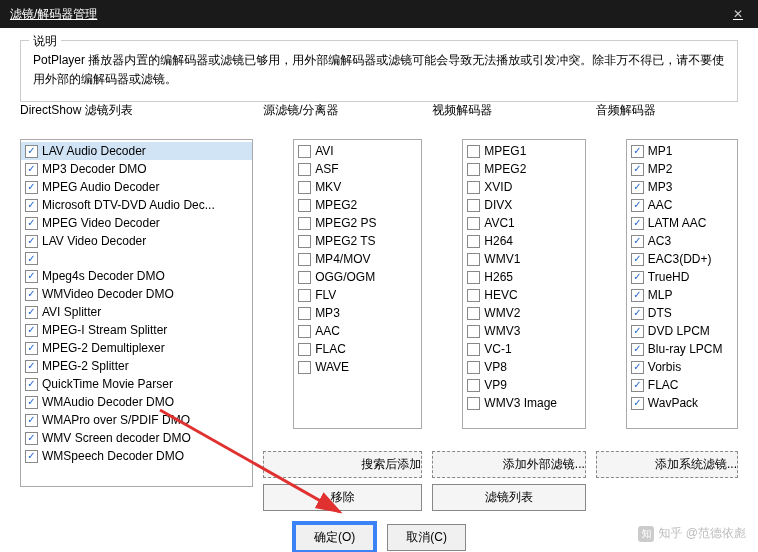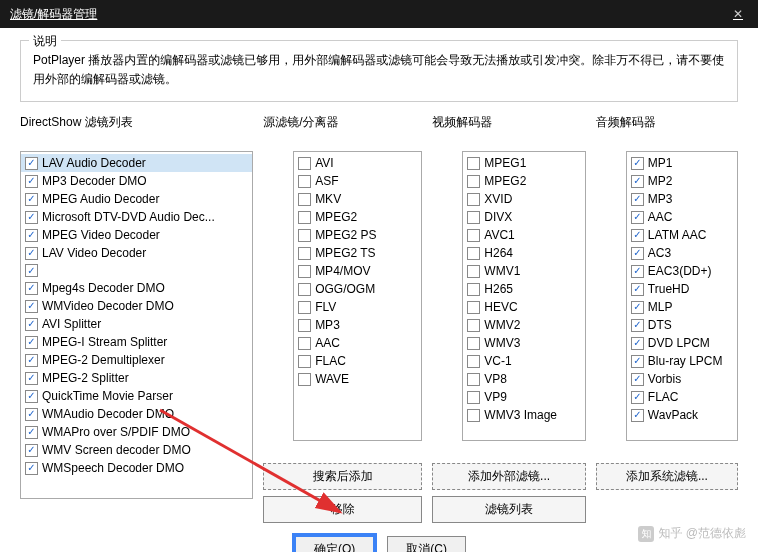--- a/index.html
+++ b/index.html
@@ -1,38 +1,38 @@
 <!DOCTYPE html>
 <html><head>
 <meta charset="utf-8">
 <style>
 * { margin: 0; padding: 0; box-sizing: border-box; font-family: "Microsoft YaHei", Arial, sans-serif; font-size: 12px; }
 body { background: #fff; width: 758px; height: 552px; position: relative; overflow: hidden; }
 .titlebar { background: #1a1a1a; color: #fff; height: 28px; display: flex; align-items: center; padding: 0 10px; justify-content: space-between; text-decoration: underline; }
 .titlebar .close { width: 20px; height: 20px; display: flex; align-items: center; justify-content: center; color: #ccc; cursor: pointer; }
 .content { padding: 12px 20px 8px 20px; }
-.desc-group { border: 1px solid #ccc; padding: 10px 12px 12px 12px; margin-bottom: 12px; position: relative; }
+.desc-group { border: 1px solid #ccc; padding: 10px 12px 12px 12px; position: relative; }
 .desc-group .legend { position: absolute; top: -8px; left: 8px; background: #fff; padding: 0 4px; }
 .desc-text { line-height: 1.6; }
 .columns { display: flex; gap: 10px; }
 .col { display: flex; flex-direction: column; gap: 16px; }
 .col1 { width: 246px; }
 .col2 { width: 168px; }
 .col3 { width: 162px; }
 .col4 { width: 150px; }
 .col-label { margin-bottom: 4px; }
 .listbox { border: 1px solid #aaa; background: #fff; height: 348px; overflow-y: scroll; padding: 2px 0; }
 .listbox.short { height: 290px; margin-left: 30px; }
 .item { display: flex; align-items: center; padding: 2px 4px; gap: 4px; white-space: nowrap; }
 .item.selected { background: #d0e4f5; }
 .cb { width: 13px; height: 13px; border: 1px solid #888; background: #fff; display: inline-flex; align-items: center; justify-content: center; flex-shrink: 0; }
 .cb.checked::after { content: "✓"; color: #2266cc; font-size: 10px; line-height: 1; }
 .col-btns { display: flex; flex-direction: column; gap: 6px; margin-top: 6px; }
 .btn { border: 1px solid #888; background: #f5f5f5; padding: 4px 0; text-align: center; cursor: pointer; }
-.btn.dashed { border-style: dashed; }
+.btn.dashed { border-style: dashed; text-align: right; }
 .dialog-btns { display: flex; gap: 10px; justify-content: center; margin-top: 10px; align-items: center; }
 .dlg-btn { border: 1px solid #888; background: #f0f0f0; padding: 4px 18px; cursor: pointer; }
 .dlg-btn.primary { border: 4px solid #3b82f6; }
 .arrow-svg { position: absolute; left: 150px; top: 400px; pointer-events: none; z-index: 5; }
 .watermark { position: absolute; right: 12px; bottom: 10px; color: #bbb; font-size: 13px; display: flex; align-items: center; gap: 4px; z-index: 6; }
 .watermark-icon { width: 16px; height: 16px; border-radius: 3px; background: #ccc; display: inline-flex; align-items: center; justify-content: center; color: #fff; font-size: 10px; }
 ::-webkit-scrollbar { width: 16px; }
 ::-webkit-scrollbar-track { background: #f0f0f0; border-left: 1px solid #ddd; }
 ::-webkit-scrollbar-thumb { background: #c8c8c8; border: 1px solid #aaa; }
 ::-webkit-scrollbar-button { background: #e8e8e8; height: 16px; border: 1px solid #aaa; }

